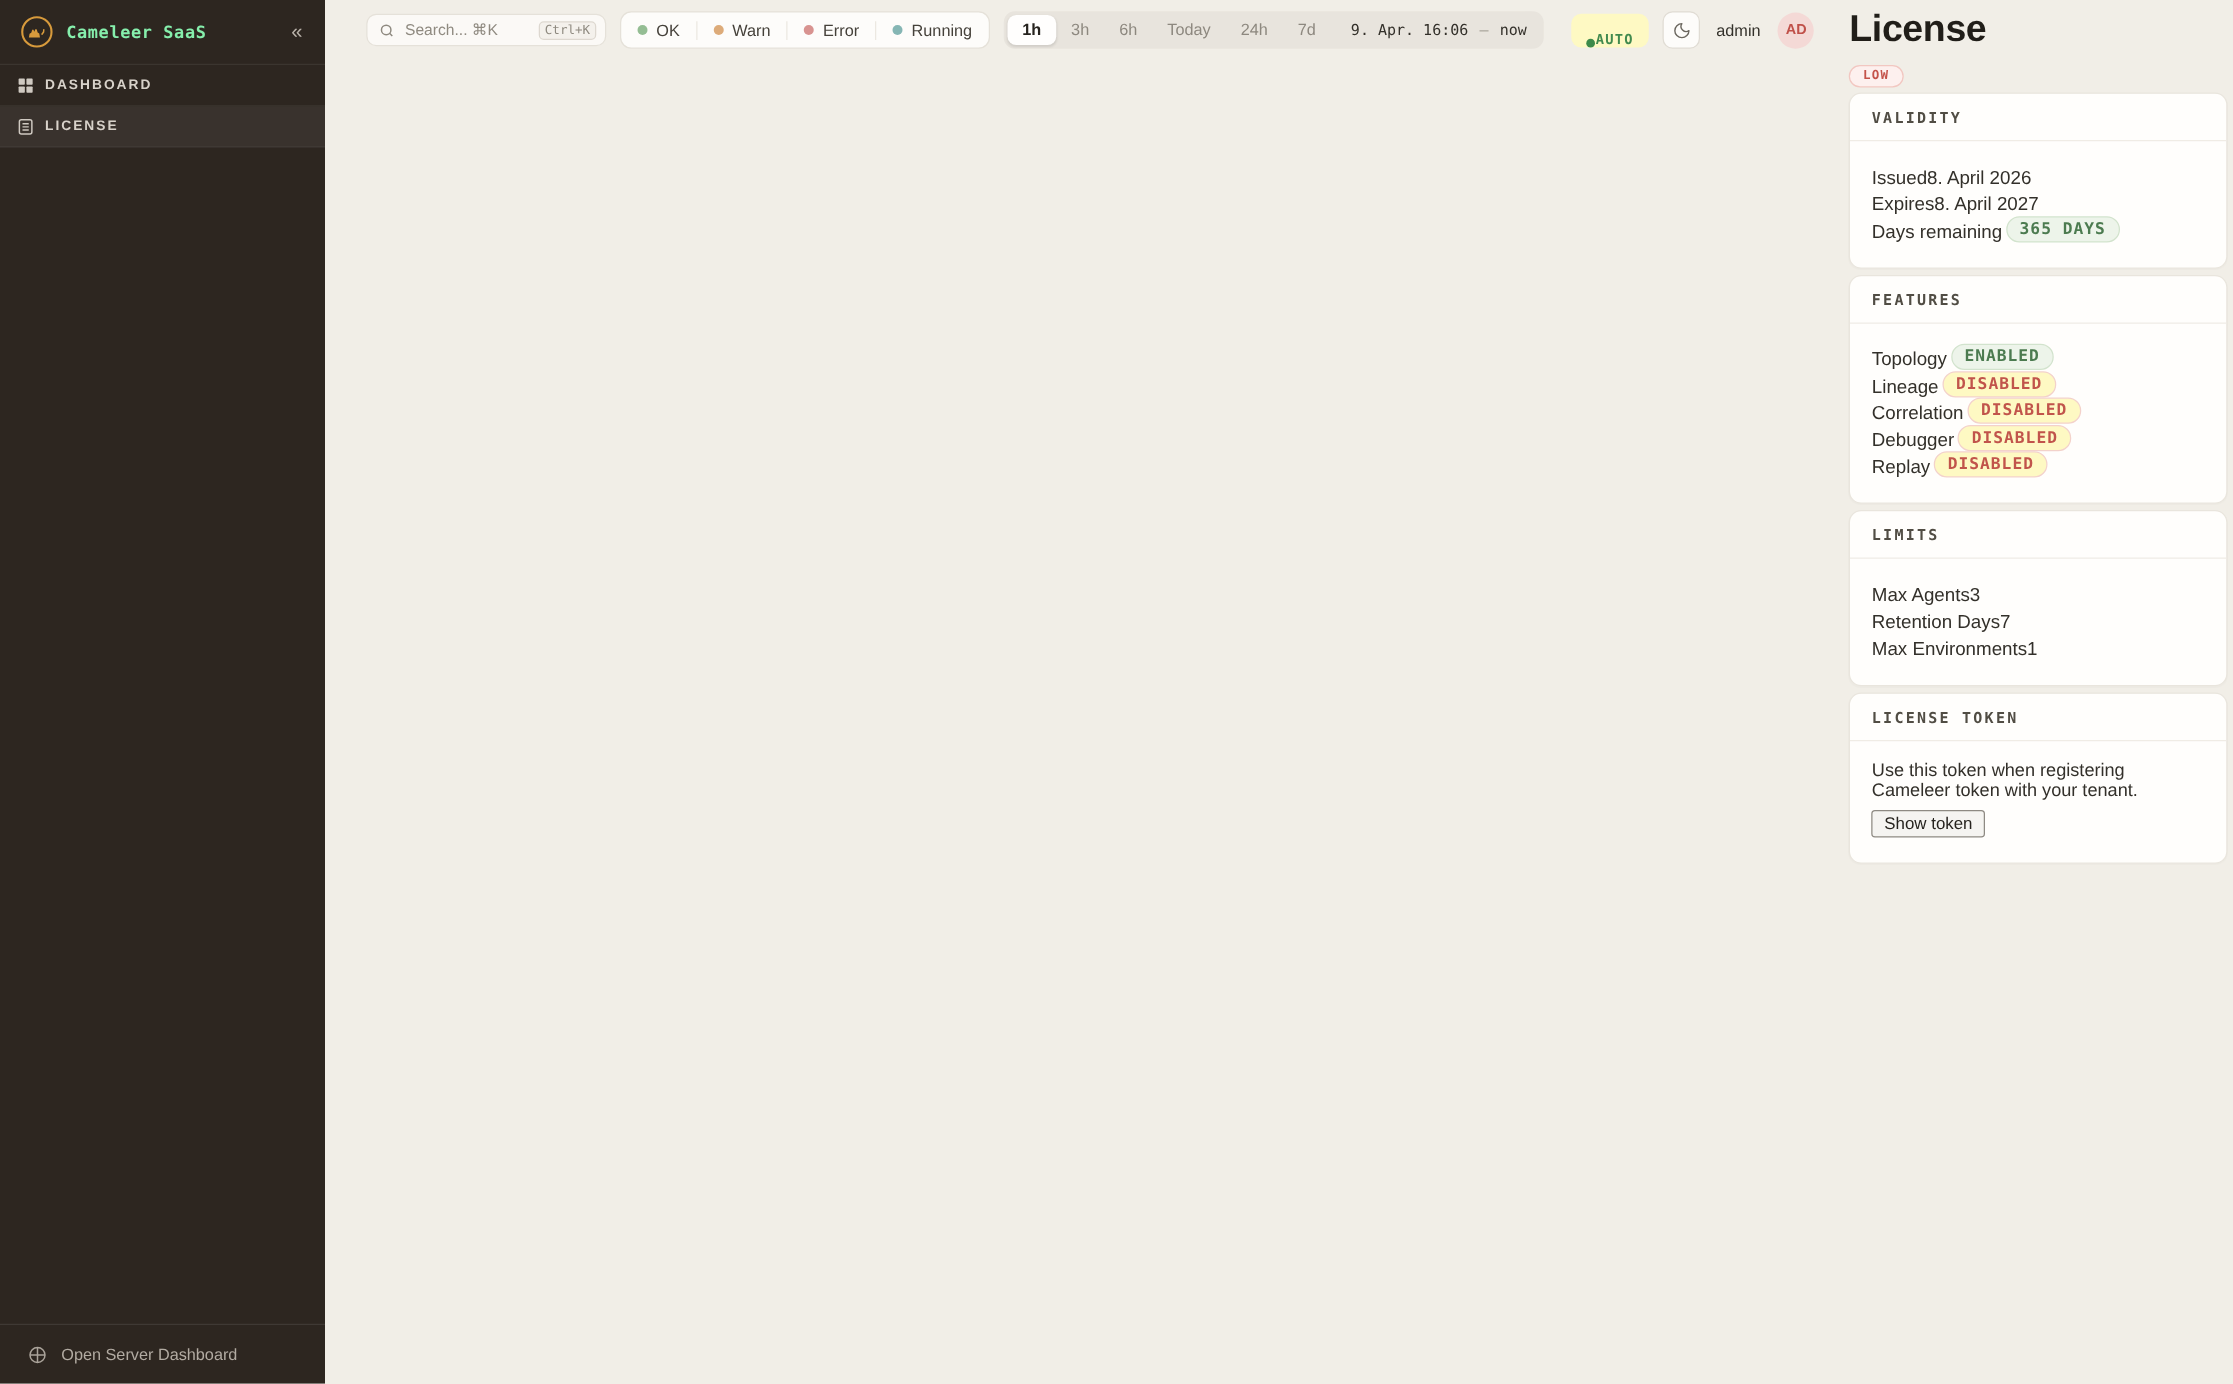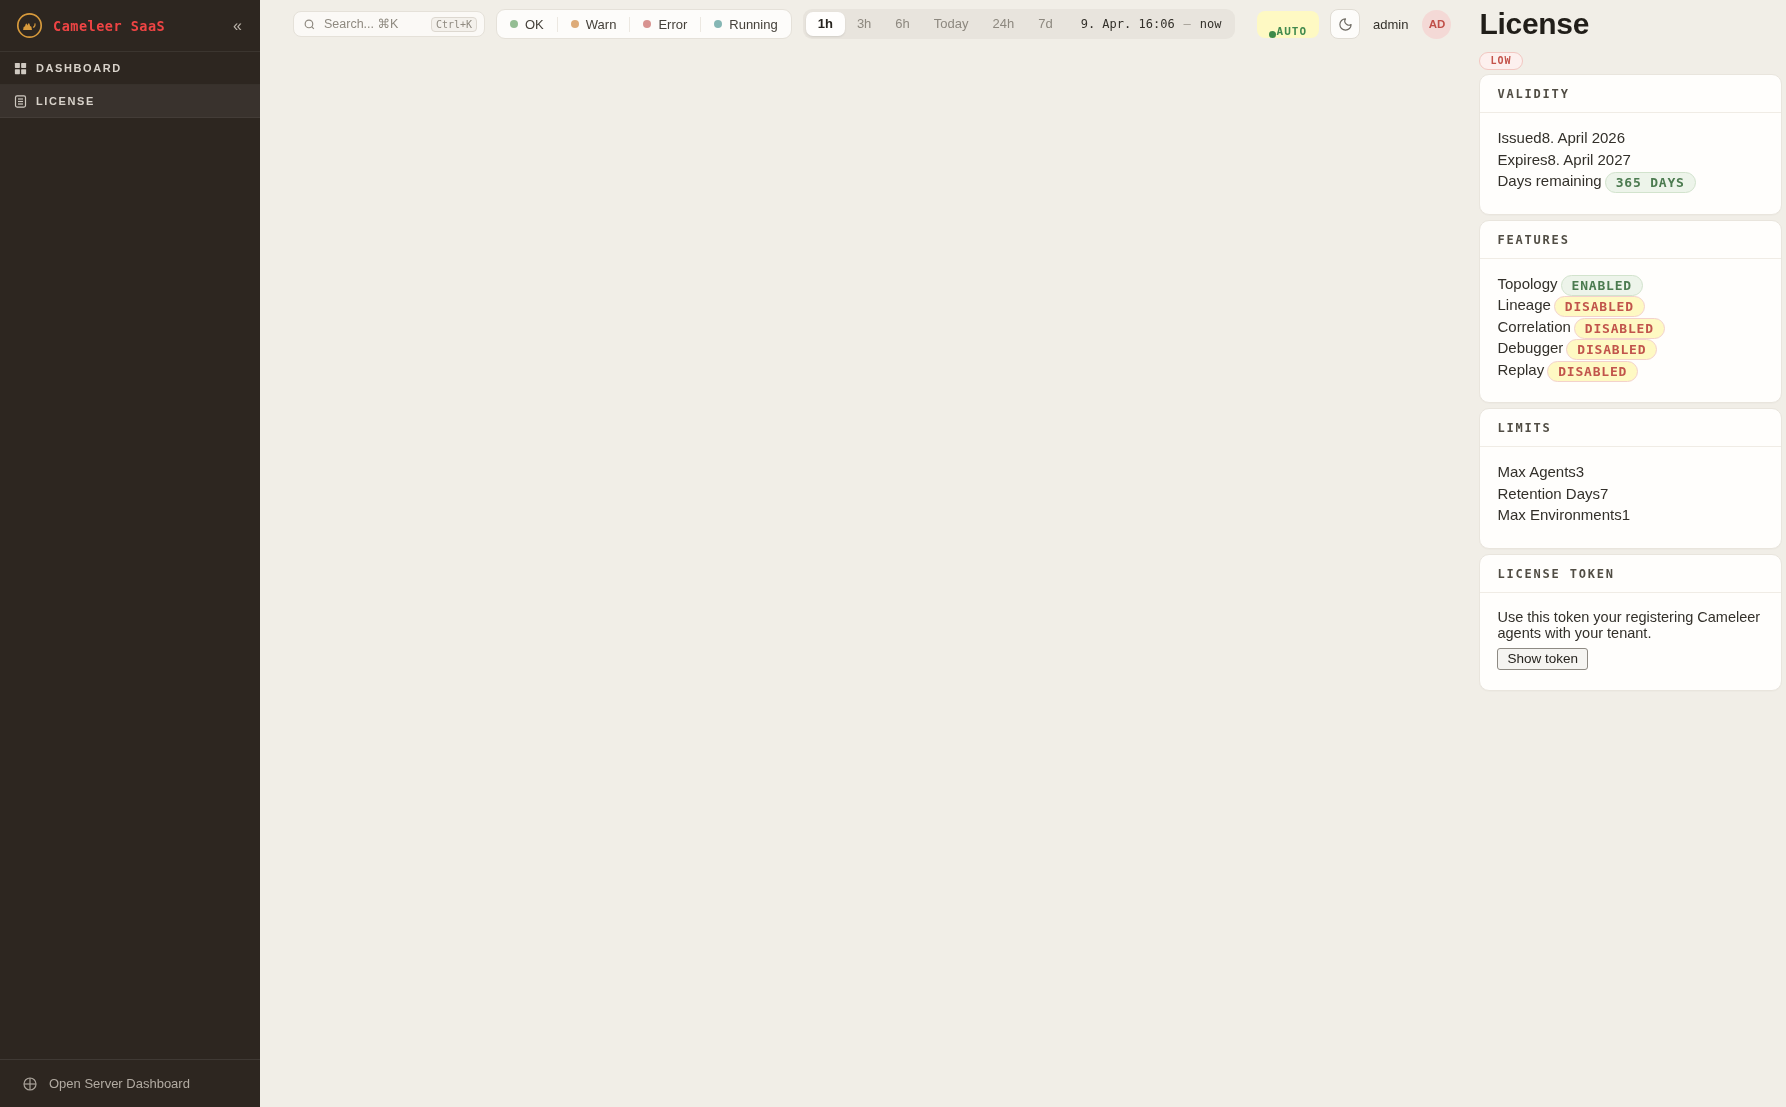--- a/index.html
+++ b/index.html
@@ -8,21 +8,21 @@
     width:1786px; height:1107px; overflow:hidden;
     background:#f1eee7;
     font-family:"Liberation Sans", sans-serif;
     display:flex;
   }
 
   
   .sidebar { width:260px; min-width:260px; height:1107px; background:#2d2620; display:flex; flex-direction:column; }
   .sb-header { height:52px; display:flex; align-items:center; padding:0 14px 0 16px; border-bottom:1px solid rgba(255,255,255,.07); }
   .logo { width:27px; height:27px; margin-right:10px; flex:none; }
-  .brand { font-family:"DejaVu Sans Mono", monospace; font-weight:bold; font-size:13.5px; color:#ef4444; letter-spacing:.5px; flex:1; white-space:nowrap; }
+  .brand { font-family:"DejaVu Sans Mono", monospace; font-weight:bold; font-size:13.5px; color:#86efac; letter-spacing:.5px; flex:1; white-space:nowrap; }
   .collapse { color:#bab3aa; font-size:16px; line-height:1; cursor:pointer; padding:2px 4px; }
   .nav-item { height:33px; display:flex; align-items:center; gap:8px; padding:0 18px 0 12px;
     border-bottom:1px solid rgba(255,255,255,.05); color:#d8d2ca; font-size:11px; font-weight:bold;
     letter-spacing:1.6px; cursor:pointer; }
   .nav-item.active { background:rgba(255,255,255,.06); }
   .nav-item .nicon { width:16px; height:16px; color:#cfc9c1; display:flex; align-items:center; justify-content:center; flex:none; }
   .sb-spacer { flex:1; }
   .sb-footer { height:48px; border-top:1px solid rgba(255,255,255,.09); display:flex; align-items:center; gap:11px; padding:0 18px 0 22px; color:#b2aba2; font-size:13px; cursor:pointer; }
   .sb-footer .ficon { width:16px; height:16px; color:#aaa39a; display:flex; }
 
@@ -51,21 +51,21 @@
   .admin-name { font-size:13px; color:#33302a; margin:0 3px 0 2px; }
   .avatar { width:29px; height:29px; border-radius:50%; background:#f4d9d6; color:#c05049; font-size:11.5px; font-weight:bold; display:flex; align-items:center; justify-content:center; cursor:pointer; }
 
   
   .content { padding:5px 4px 0 4px; flex:1; }
   .page-title { font-size:30px; font-weight:800; color:#211e19; margin:2px 0 10px 0; letter-spacing:-.3px; line-height:1.1; }
   .level-badge { display:inline-block; font-family:"DejaVu Sans Mono", monospace; font-size:10px; font-weight:bold; color:#c4534a; background:#fdf0ee; border:1px solid #f2c7c1; border-radius:999px; padding:2px 10px 3px; letter-spacing:1px; margin-bottom:4px; }
   .card { background:#fffefc; border:1px solid #e9e5dd; border-radius:10px; margin-bottom:5px; box-shadow:0 1px 1px rgba(0,0,0,.02); }
   .card-header { padding:12px 17px 11px; font-family:"DejaVu Sans Mono", monospace; font-size:12px; font-weight:bold; letter-spacing:1.8px; color:#514d44; border-bottom:1px solid #f0ece5; }
   .card-body { padding:16px 17px 20px; }
-  .row { font-size:15px; color:#33302a; min-height:21.5px; display:flex; align-items:flex-start; }
+  .row { font-size:15px; color:#33302a; min-height:21.5px; display:flex; align-items:flex-end; }
   .badge { font-family:"DejaVu Sans Mono", monospace; font-size:13px; font-weight:bold; letter-spacing:.8px; border-radius:999px; padding:2px 10px; margin-left:3px; white-space:nowrap; }
   .badge.green { color:#4c7b50; background:#edf4ea; border:1px solid #d2e3cd; }
   .badge.red { color:#c1544b; background:#fef9c3; border:1px solid #f3d2cb; }
   .desc { font-size:14.5px; color:#33302a; margin:0 0 7px; }
   .show-token-btn { font-size:13.5px; color:#26231e; background:#f5f4f1; border:1px solid #8e8a83; border-radius:3px; padding:2px 9px 3px; font-family:"Liberation Sans", sans-serif; cursor:pointer; }
 </style>
 </head>
 <body>
 
 <aside class="sidebar">
@@ -233,17 +233,17 @@
               <span class="value">7</span>
             </div>
             <div class="row">
               <span class="label">Max Environments</span>
               <span class="value">1</span>
             </div>
           </div>
         </section>
         <section class="card">
           <div class="card-header">LICENSE TOKEN</div>
-          <div class="card-body"><p class="desc">Use this token your registering Cameleer agents with your tenant.</p><button class="show-token-btn">Show token</button></div>
+          <div class="card-body"><p class="desc">Use this token when registering Cameleer token with your tenant.</p><button class="show-token-btn">Show token</button></div>
         </section>
       </div>
   </section>
 </div>
 
 </body></html>

